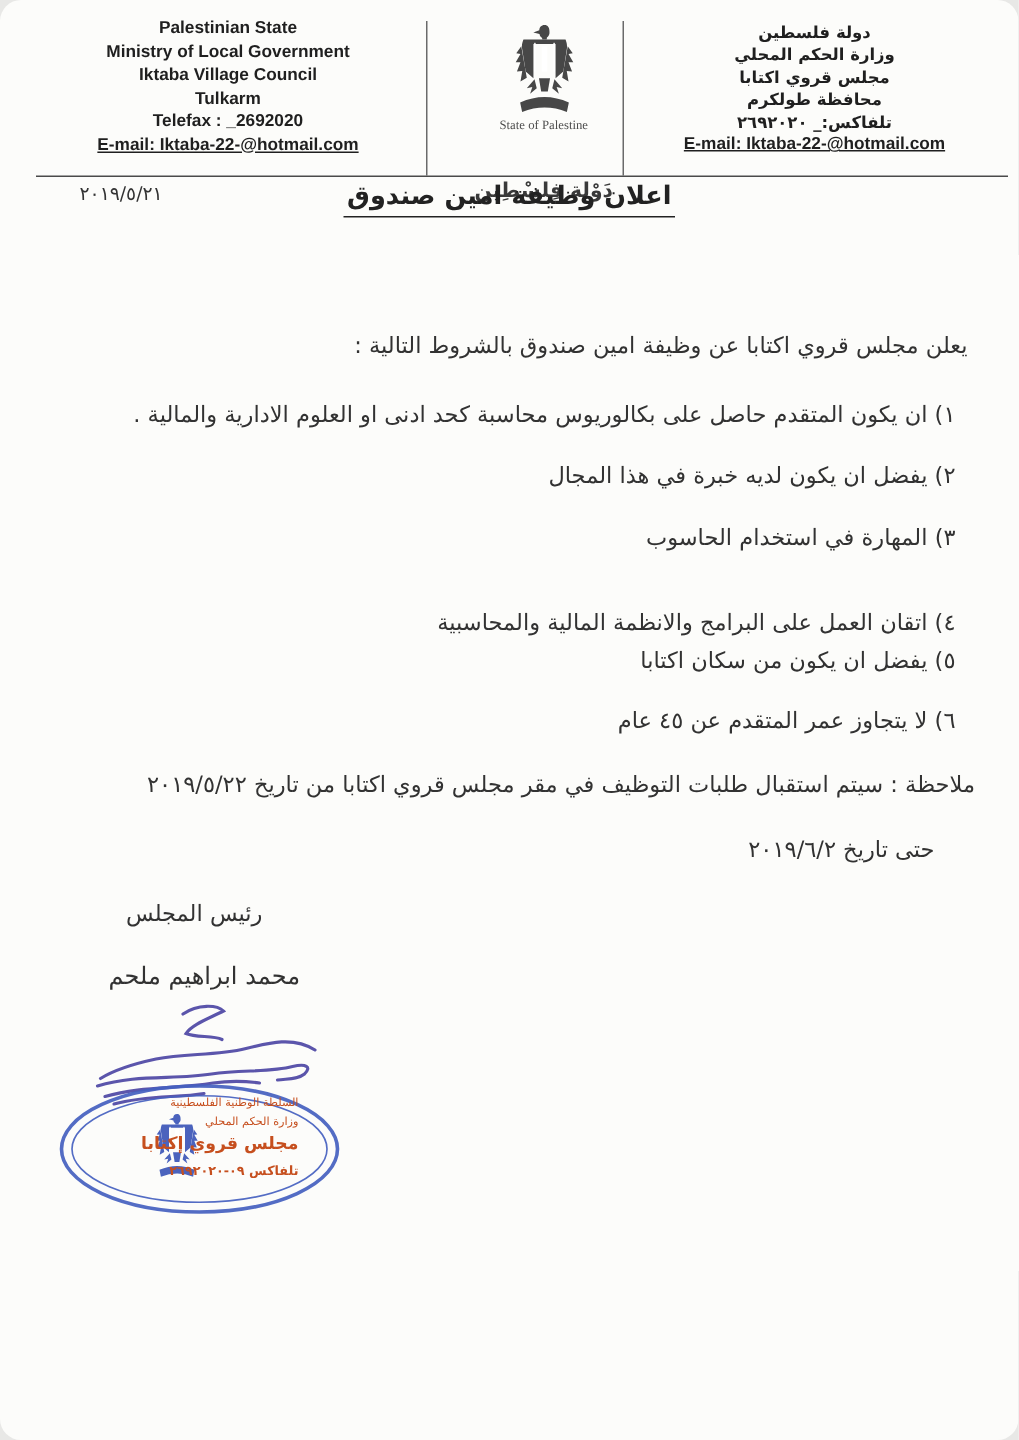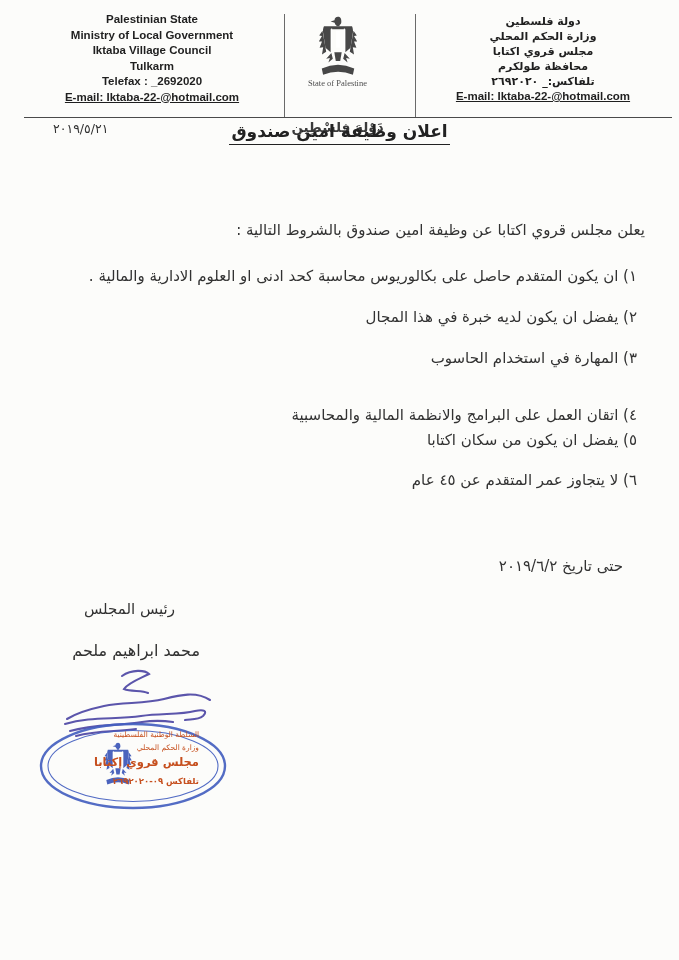--- a/index.html
+++ b/index.html
@@ -4,39 +4,40 @@
 <style>
   html,body{margin:0;padding:0;background:#e8e8e6;}
   .page{
     position:relative;
     width:679px;height:960px;
     margin:0 auto;
     background:#fcfcfa;
     font-family:"DejaVu Sans",sans-serif;
     color:#2d2d2d;
     overflow:hidden;
+    border-radius:14px;
   }
   
   .hdr-left{
     position:absolute;left:34px;top:12px;width:236px;
     text-align:center;
     font-family:"Liberation Sans","DejaVu Sans",sans-serif;
     font-weight:bold;font-size:11.5px;line-height:15.5px;color:#1f1f1f;
   }
   .hdr-right{
     position:absolute;right:26px;top:14px;width:220px;
     text-align:center;direction:rtl;
     font-weight:bold;font-size:11px;line-height:15px;color:#1f1f1f;
   }
   .hdr-email{
     font-family:"Liberation Sans","DejaVu Sans",sans-serif;
     font-weight:bold;font-size:11.5px;
     text-decoration:underline;direction:ltr;white-space:nowrap;
   }
-  .emblem-box{position:absolute;left:272px;top:14px;width:131px;height:103px;text-align:center;}
+  .emblem-box{position:absolute;left:297px;top:14px;width:131px;height:103px;text-align:center;}
   .vline{position:absolute;top:14px;width:0;height:103px;border-left:1px solid #6a6a6a;}
   .vline.l{left:284px}.vline.r{left:415px}
   .emblem-eagle{color:#474747;display:block;margin:2px auto 0;}
   .emblem-en{
     font-family:"Liberation Serif","DejaVu Serif",serif;
     font-size:8.5px;color:#4e4e4e;line-height:10px;
   }
   .emblem-ar{
     direction:rtl;font-weight:bold;font-size:13.5px;color:#3a3a3a;line-height:16px;margin-top:31px;
   }
@@ -138,20 +139,21 @@
 
   <div class="rtl-line intro">يعلن مجلس قروي اكتابا عن وظيفة امين صندوق بالشروط التالية :</div>
 
   <div class="rtl-line cond c0">١) ان يكون المتقدم حاصل على بكالوريوس محاسبة كحد ادنى او العلوم الادارية والمالية .</div>
   <div class="rtl-line cond c1">٢) يفضل ان يكون لديه خبرة في هذا المجال</div>
   <div class="rtl-line cond c2">٣) المهارة في استخدام الحاسوب</div>
   <div class="rtl-line cond c3">٤) اتقان العمل على البرامج والانظمة المالية والمحاسبية</div>
   <div class="rtl-line cond c4">٥) يفضل ان يكون من سكان اكتابا</div>
   <div class="rtl-line cond c5">٦) لا يتجاوز عمر المتقدم عن ٤٥ عام</div>
 
+  <div class="rtl-line note1">ملاحظة : سيتم استقبال طلبات التوظيف في مقر مجلس قروي اكتابا من تاريخ ٢٠١٩/٥/٢٢</div>
   <div class="rtl-line note2">حتى تاريخ ٢٠١٩/٦/٢</div>
 
   <div class="rtl-line signoff-role">رئيس المجلس</div>
   <div class="rtl-line signoff-name">محمد ابراهيم ملحم</div>
 
   <svg class="signature" width="175" height="85" viewBox="0 0 175 85" fill="none" stroke="currentColor" stroke-width="2.1" stroke-linecap="round">
     <path d="M76,14 C86,7 99,8 103,12 C93,17 82,21 78,27 C85,30 96,28 102,31"></path>
     <path d="M164,38 C150,29 134,33 118,37 C98,42 78,40 58,44 C44,47 29,52 21,57"></path>
     <path d="M19,62 C45,54 70,58 95,54 C115,51 134,53 149,49 C158,47 162,49 157,54 C152,58 145,57 139,58"></path>
     <path d="M24,69 C48,62 72,64 96,60 C110,58 120,59 127,60"></path>

